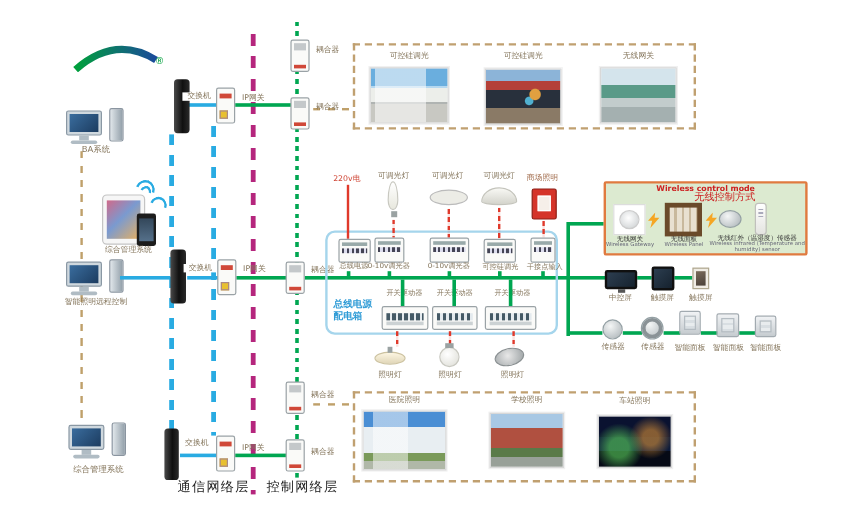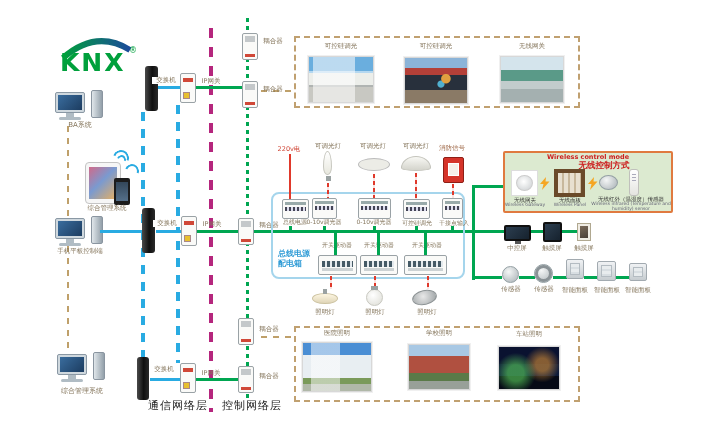--- a/index.html
+++ b/index.html
@@ -64,21 +64,20 @@
 <div class="abs" style="left:58px;top:36px;width:80px;height:44px">
   <svg width="80" height="24" style="position:absolute;left:0;top:0">
     <defs>
         <linearGradient id="knxg" x1="0" y1="0" x2="1" y2="0">
       <stop offset="0" stop-color="#00a03c"></stop>
           <stop offset="1" stop-color="#1b4a9b"></stop>
     </linearGradient>
       </defs>
     <path d="M5 22 Q 38 -7 72 14" fill="none" stroke="url(#knxg)" stroke-width="6"></path>
   </svg>
-  <div style="position:absolute;left:2px;top:12px;font-size:25px;font-weight:bold;color:#00a03c;letter-spacing:2px">KNX</div>
   <div style="position:absolute;left:71px;top:10px;font-size:8px;color:#00a03c">®</div>
 </div>
 
 <div class="abs" style="left:55px;top:92px;width:50px;height:30px">
   <div class="pcmon">
       <div class="pcscr"></div>
     </div>
   <div class="pcstand" style="left:11px;top:21px;width:8px;height:4px"></div>
   <div class="pcstand" style="left:4px;top:25px;width:22px;height:3px;border-radius:2px"></div>
   <div class="pctower" style="left:36px;top:-2px"></div>
@@ -99,21 +98,21 @@
 <div class="lbl" style="left:78px;top:205px;width:58px;font-size:6.5px">综合管理系统</div>
 
 <div class="abs" style="left:55px;top:218px;width:50px;height:30px">
   <div class="pcmon">
       <div class="pcscr"></div>
     </div>
   <div class="pcstand" style="left:11px;top:21px;width:8px;height:4px"></div>
   <div class="pcstand" style="left:4px;top:25px;width:22px;height:3px;border-radius:2px"></div>
   <div class="pctower" style="left:36px;top:-2px"></div>
 </div>
-<div class="lbl" style="left:48px;top:248px;width:64px;font-size:6.5px">手机平板控制端</div>
+<div class="lbl" style="left:48px;top:248px;width:64px;font-size:6.5px">智能照明远程控制</div>
 
 <div class="abs" style="left:57px;top:354px;width:50px;height:30px">
   <div class="pcmon">
       <div class="pcscr"></div>
     </div>
   <div class="pcstand" style="left:11px;top:21px;width:8px;height:4px"></div>
   <div class="pcstand" style="left:4px;top:25px;width:22px;height:3px;border-radius:2px"></div>
   <div class="pctower" style="left:36px;top:-2px"></div>
 </div>
 <div class="lbl" style="left:57px;top:388px;width:50px">综合管理系统</div>
@@ -174,21 +173,21 @@
 
 <div class="abs" style="left:271px;top:192px;width:194px;height:87px;border:2px solid #a5d5ec;border-radius:8px"></div>
 <div class="lbl" style="left:278px;top:250px;width:36px;font-size:8px;font-weight:bold;color:#2e9bd6;text-align:left">总线电源</div>
 <div class="lbl" style="left:278px;top:260px;width:36px;font-size:8px;font-weight:bold;color:#2e9bd6;text-align:left">配电箱</div>
 
 <div class="lbl" style="left:276px;top:146px;width:26px;color:#d04838;font-size:6.5px">220v电</div>
 <div class="vline red-solid" style="left:289px;top:154px;height:45px"></div>
 <div class="lbl" style="left:313px;top:143px;width:30px;font-size:6.5px">可调光灯</div>
 <div class="lbl" style="left:358px;top:143px;width:30px;font-size:6.5px">可调光灯</div>
 <div class="lbl" style="left:401px;top:143px;width:30px;font-size:6.5px">可调光灯</div>
-<div class="lbl" style="left:437px;top:145px;width:30px;color:#a06a4a;font-size:6.5px">消防信号</div>
+<div class="lbl" style="left:437px;top:145px;width:30px;color:#a06a4a;font-size:6.5px">商场照明</div>
 
 <div style="position:absolute;left:323px;top:151px;width:9px;height:24px;background:linear-gradient(#fff,#e8e8de);border:1px solid #c8c8c0;border-radius:50% 50% 45% 45%/65% 65% 35% 35%"></div>
 <div class="lamp-base" style="left:326px;top:176px;width:5px;height:5px"></div>
 <div class="vline red-dash" style="left:327px;top:183px;height:15px"></div>
 <div style="position:absolute;left:358px;top:158px;width:32px;height:13px;border-radius:50%;background:radial-gradient(circle at 50% 50%,#5a5a5a 0 20%,#ececе6 22%,#ececе6);border:1px solid #bbb;background-color:#ecece6"></div>
 <div class="vline red-dash" style="left:373px;top:174px;height:24px"></div>
 <div style="position:absolute;left:401px;top:156px;width:30px;height:15px;border-radius:50% 50% 50% 50%/80% 80% 20% 20%;background:linear-gradient(#f8f8f4,#d4d4cc);border:1px solid #c4c4bc"></div>
 <div class="vline red-dash" style="left:415px;top:173px;height:26px"></div>
 <div class="firebox" style="left:443px;top:157px;width:21px;height:26px"></div>
 <div class="vline red-dash" style="left:452px;top:184px;height:14px"></div>
@@ -238,21 +237,21 @@
 <div class="hline green" style="left:531px;top:230px;width:12px"></div>
 <div class="hline green" style="left:562px;top:230px;width:15px"></div>
 <div class="hline green" style="left:474px;top:276px;width:28px"></div>
 <div class="hline green" style="left:519px;top:276px;width:16px"></div>
 <div class="hline green" style="left:553px;top:276px;width:14px"></div>
 <div class="hline green" style="left:584px;top:276px;width:14px"></div>
 <div class="hline green" style="left:616px;top:276px;width:14px"></div>
 
 <div class="wbox" style="left:503px;top:151px;width:170px;height:62px"></div>
 <div class="lbl" style="left:503px;top:154px;width:170px;font-size:6.5px;font-weight:bold;color:#cc2020">Wireless control mode</div>
-<div class="lbl" style="left:503px;top:161px;width:202px;font-size:8.5px;font-weight:bold;color:#cc2020">无线控制方式</div>
+<div class="lbl" style="left:503px;top:161px;width:202px;font-size:8.5px;font-weight:normal;color:#cc2020">无线控制方式</div>
 <div style="position:absolute;left:511px;top:170px;width:27px;height:26px;background:#fff;border:1px solid #ddd">
   <div style="position:absolute;inset:4px;border-radius:50%;background:radial-gradient(circle at 45% 40%,#ffffff,#c8ccce);border:1px solid #ccc"></div>
 </div>
 <svg class="bolt" style="left:540px;top:177px" width="10" height="13">
     <path d="M6 0 L0 7 H3.5 L2 13 L9.5 4.5 H5.5 Z" fill="#f5a623"></path>
   </svg>
 <div style="position:absolute;left:554px;top:169px;width:31px;height:28px;background:#6a4a2a;padding:4px">
   <div style="width:100%;height:100%;background:repeating-linear-gradient(90deg,#e8e0d0 0 4px,#c8b89c 4px 6px)"></div>
 </div>
 <svg class="bolt" style="left:588px;top:177px" width="10" height="13">

